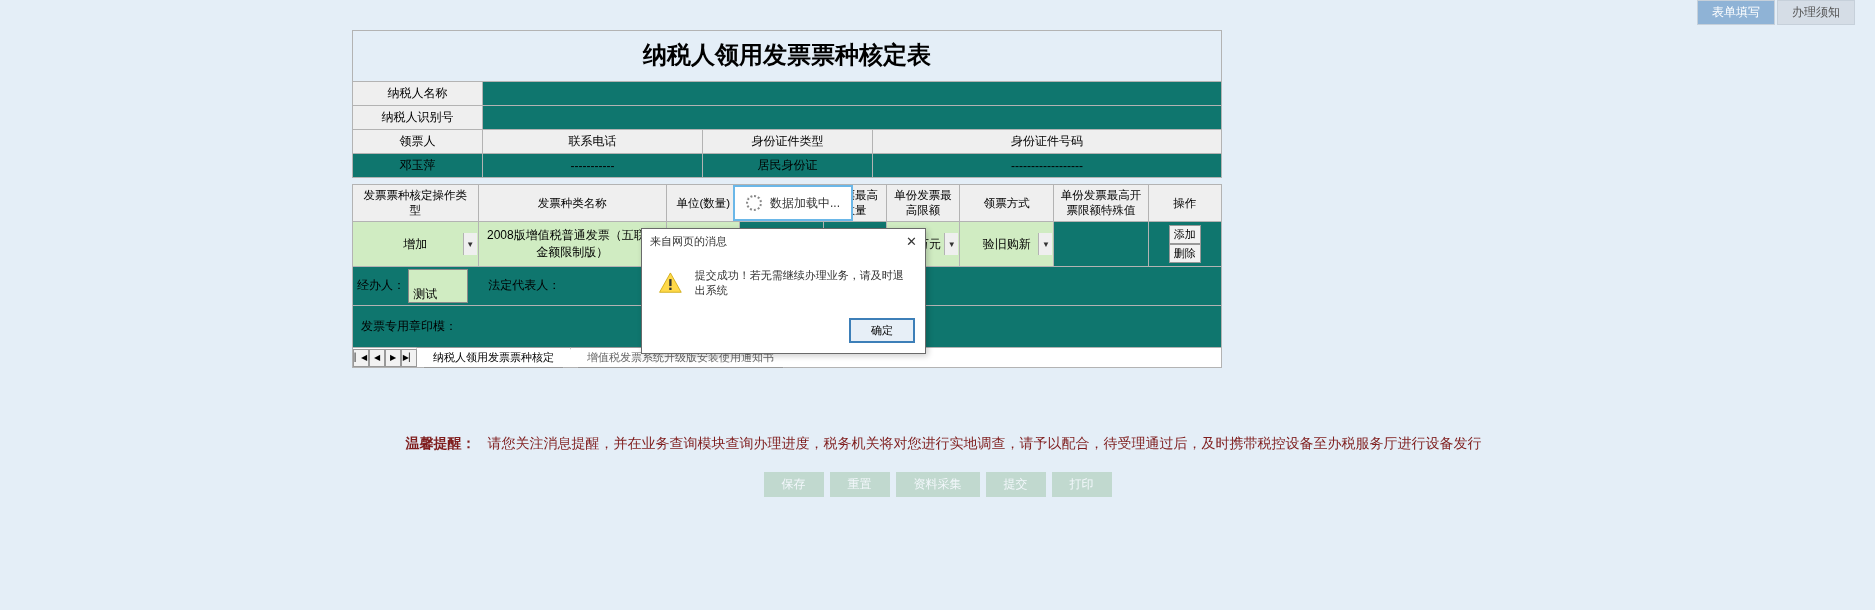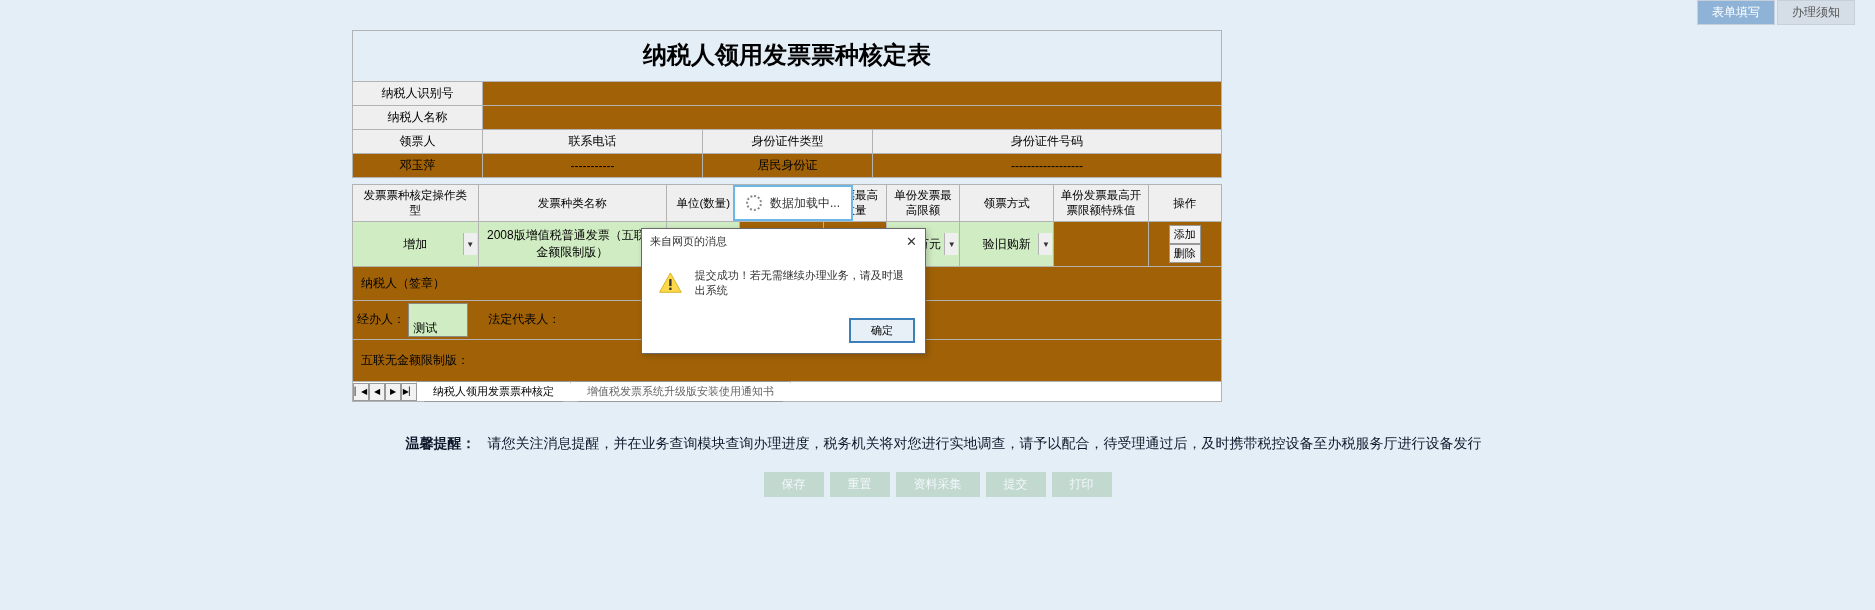--- a/index.html
+++ b/index.html
@@ -47,21 +47,21 @@
   border-left: 1px solid #b3b3b3;
   border-right: 1px solid #b3b3b3;
 }
 table { border-collapse: collapse; width: 100%; }
 td {
   border: 1px solid #b3b3b3;
   padding: 3px 6px;
   text-align: center;
   vertical-align: middle;
   height: 24px;
-  background: #a16207;
+  background: #0f766e;
 }
 td.header { background: #efefef; }
 td.header-sub { background: #efefef; font-size: 11.5px; }
 .green-cell {
   background: #d0ecc2 !important;
   position: relative;
 }
 .dropdown-arrow {
   position: absolute;
   right: 1px;
@@ -133,21 +133,21 @@
   background: #f2f2f2;
   font-size: 11px;
   cursor: pointer;
 }
 .footer-tip {
   position: absolute;
   left: 12px; right: 0;
   top: 435px;
   text-align: center;
   font-size: 14px;
-  color: #0f172a;
+  color: #7f1d1d;
 }
 .footer-tip-label { font-weight: bold; margin-right: 8px; }
 .bottom-buttons {
   position: absolute;
   left: 0; right: 0;
   top: 472px;
   display: flex;
   justify-content: center;
   gap: 6px;
 }
@@ -236,25 +236,25 @@
   <div class="top-tab active">表单填写</div>
   <div class="top-tab">办理须知</div>
 </div>
 
 <div class="main-container">
   <div class="title-row">纳税人领用发票票种核定表</div>
 
   <table>
     <tbody>
         <tr>
+      <td class="header">纳税人名称</td>
+      <td colspan="4" style="text-align:left"></td>
+    </tr>
+    <tr>
       <td class="header" style="width:130px">纳税人识别号</td>
-      <td colspan="4" style="text-align:left"></td>
-    </tr>
-    <tr>
-      <td class="header">纳税人名称</td>
       <td colspan="4" style="text-align:left"></td>
     </tr>
     <tr>
       <td class="header">领票人</td>
       <td class="header" style="width:220px">联系电话</td>
       <td class="header" style="width:170px">身份证件类型</td>
       <td class="header" colspan="2">身份证件号码</td>
     </tr>
     <tr>
       <td>邓玉萍</td>
@@ -297,34 +297,31 @@
       <td class="green-cell">
         <span>验旧购新</span>
         <span class="dropdown-arrow">▼</span>
       </td>
       <td></td>
       <td>
         <span class="op-btn">添加</span>
         <span class="op-btn">删除</span>
       </td>
     </tr>
-    <tr class="signature-row">
-          <td colspan="9">纳税人（签章）</td>
-        </tr>
     <tr class="handler-row">
       <td colspan="9">
         <span>经办人：</span>
         <span class="handler-input">测试</span>
         &nbsp;&nbsp;&nbsp;&nbsp;
         <span>法定代表人：</span>
         <span></span>
       </td>
     </tr>
     <tr class="stamp-row">
-          <td colspan="9">五联无金额限制版：</td>
+          <td colspan="9">发票专用章印模：</td>
         </tr>
   </tbody>
     </table>
 
   <div class="sheet-tabs">
     <div class="nav-btn">▏◀</div>
     <div class="nav-btn">◀</div>
     <div class="nav-btn">▶</div>
     <div class="nav-btn">▶▏</div>
     <div class="sheet-tab">纳税人领用发票票种核定</div>

